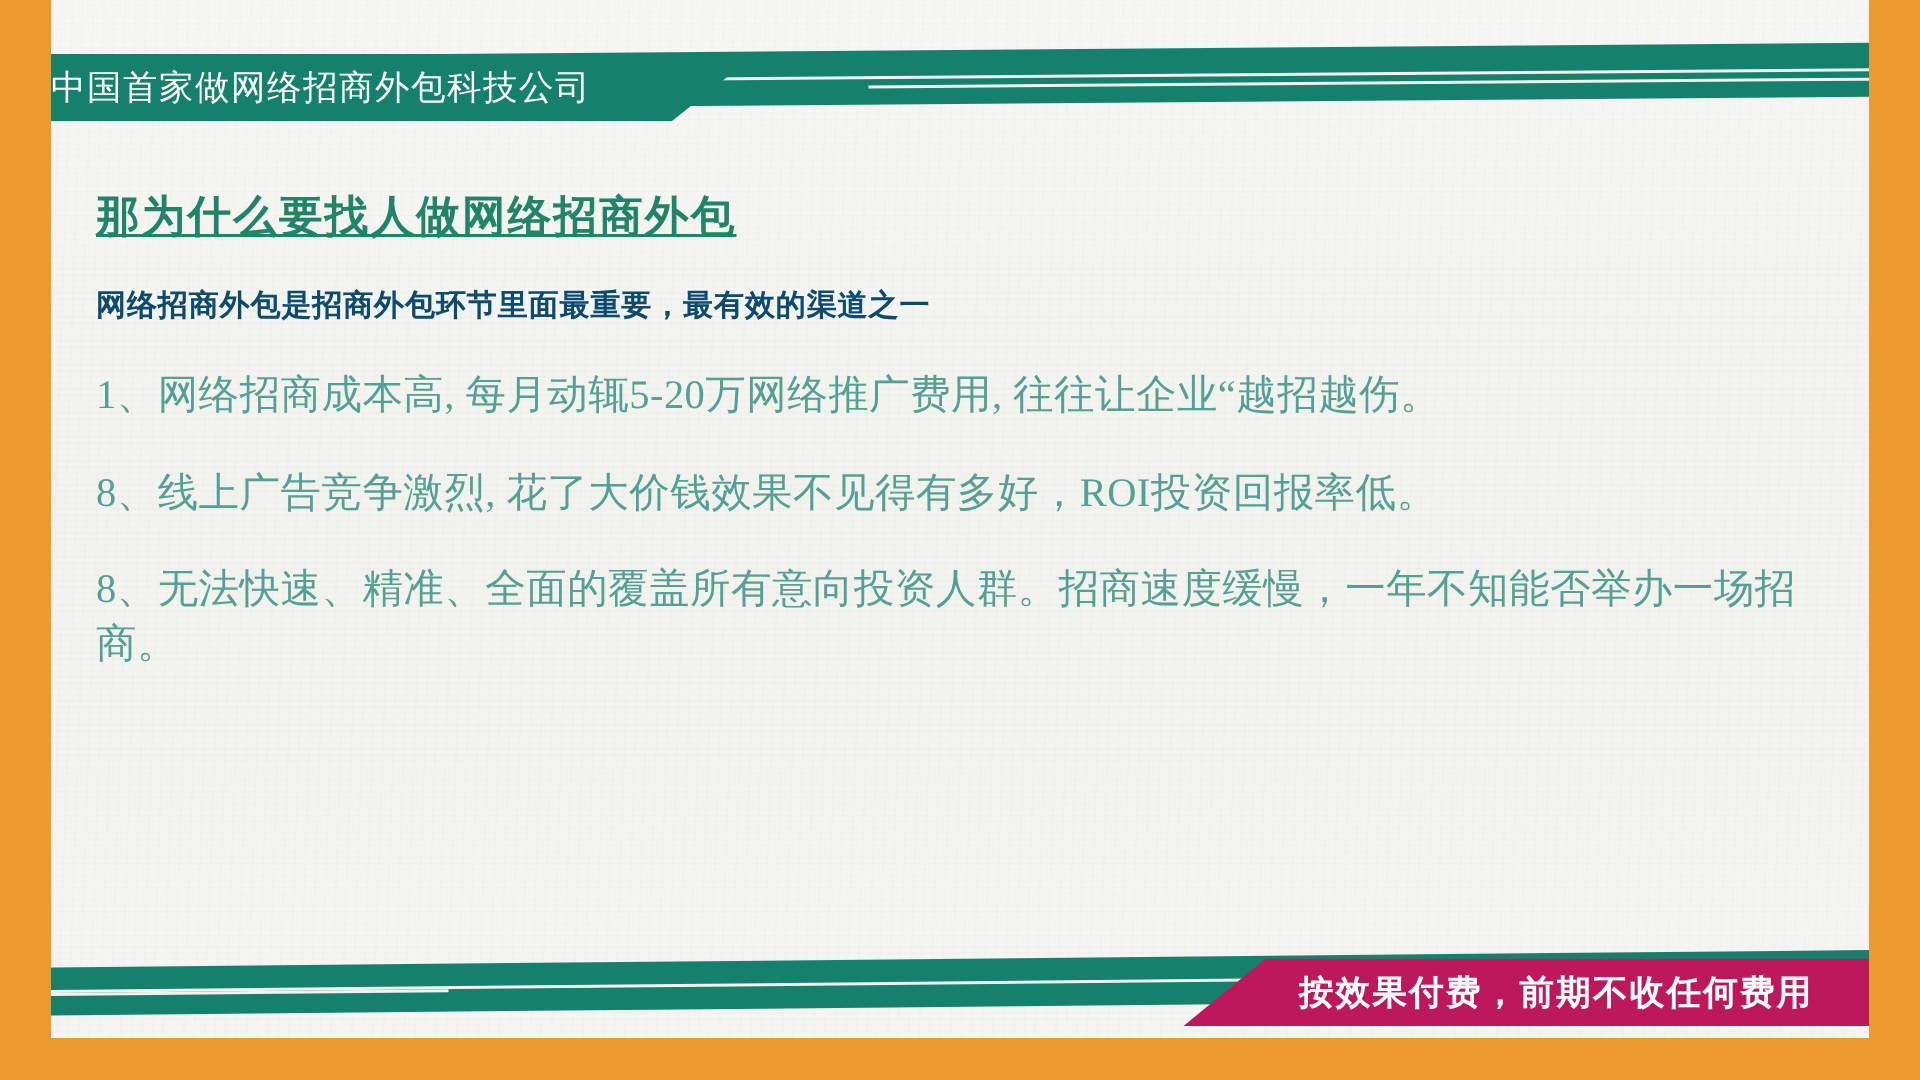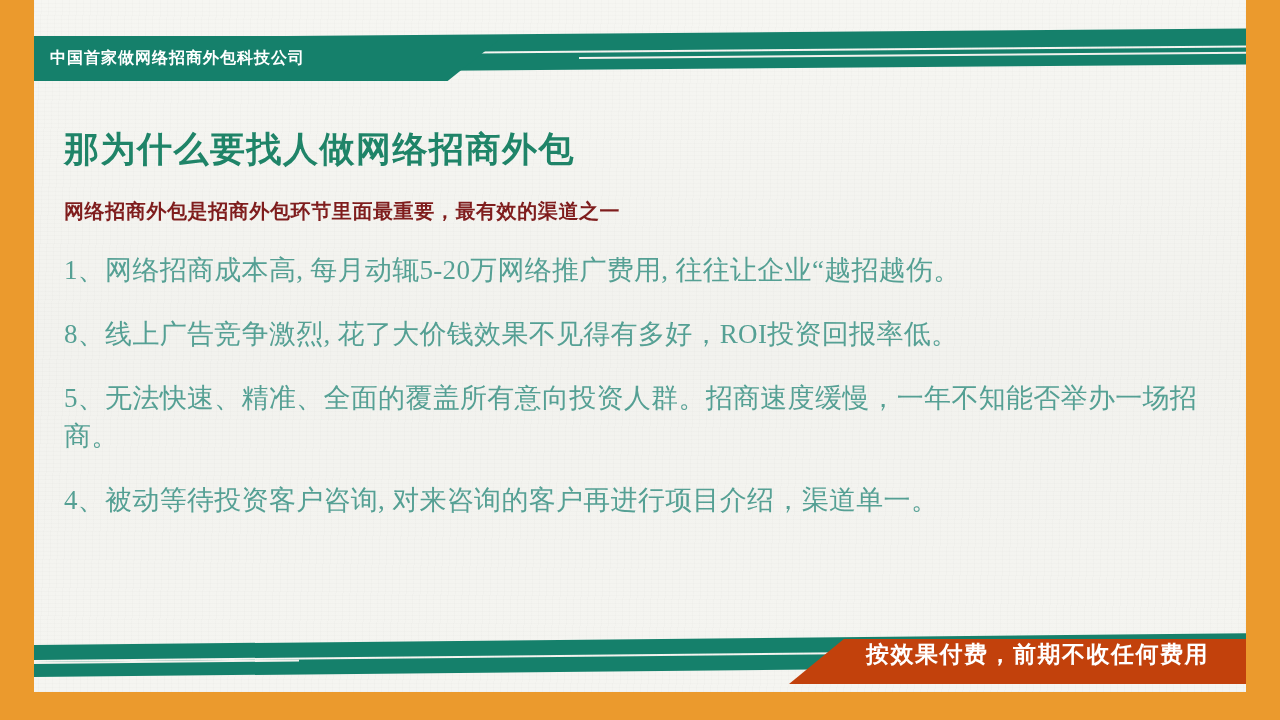--- a/index.html
+++ b/index.html
@@ -75,24 +75,24 @@
     top: 0px;
     width: 470px;
     height: 45px;
     background: #15806b;
     clip-path: polygon(0 0, 100% 0, 88% 100%, 0 100%);
     display: flex;
     align-items: center;
   }
   .header-tab-label {
     color: #ffffff;
-    font-size: 16px;
-    font-weight: bold;
+    font-size: 23px;
+    font-weight: normal;
     letter-spacing: 1px;
-    padding-left: 16px;
+    padding-left: 0;
     white-space: nowrap;
   }
   .header-hairline {
     position: absolute;
     left: 545px;
     top: 21px;
     width: 667px;
     height: 2px;
     background: #f2f2ee;
     transform: skewY(-0.45deg);
@@ -101,32 +101,33 @@
 
   
   .content {
     position: absolute;
     left: 64px;
     top: 130px;
     width: 1135px;
   }
   .title {
     color: #1f8468;
-    font-size: 35px;
+    font-size: 29px;
     font-weight: bold;
     letter-spacing: 1.5px;
     line-height: 1.1;
     margin: 0 0 0 0;
     white-space: nowrap;
+    text-decoration: underline;
   }
   .subtitle-block {
     margin-top: 28px;
   }
   .subtitle-line {
-    color: #7f1d1d;
+    color: #0c4a6e;
     font-size: 20px;
     font-weight: bold;
     letter-spacing: 0.6px;
     line-height: 1.42;
     white-space: nowrap;
   }
 
   .body-block {
     margin-top: 16px;
     font-family: "Liberation Serif", "DejaVu Serif", serif;
@@ -167,24 +168,24 @@
     background: #15806b;
     transform: skewY(-0.55deg);
     transform-origin: left top;
   }
   .footer-tab {
     position: absolute;
     left: 755px;
     top: -6px;
     width: 457px;
     height: 45px;
-    background: #c2410c;
+    background: #be185d;
     clip-path: polygon(12% 0, 100% 0, 100% 100%, 0 100%);
     display: flex;
-    align-items: flex-start;
+    align-items: center;
     justify-content: center;
     font-family: Liberation Mono, monospace;
   }
   .footer-tab-label {
     color: #ffffff;
     font-size: 23px;
     font-weight: bold;
     letter-spacing: 1.5px;
     white-space: nowrap;
     padding-left: 40px;
@@ -220,22 +221,21 @@
 
     <h1 class="title">那为什么要找人做网络招商外包</h1>
 
     <div class="subtitle-block">
       <div class="subtitle-line">网络招商外包是招商外包环节里面最重要，最有效的渠道之一</div>
     </div>
 
     <div class="body-block">
       <p class="body-item">1、网络招商成本高, 每月动辄5-20万网络推广费用, 往往让企业“越招越伤。</p>
       <p class="body-item">8、线上广告竞争激烈, 花了大价钱效果不见得有多好，ROI投资回报率低。</p>
-      <p class="body-item">5、无法快速、精准、全面的覆盖所有意向投资人群。招商速度缓慢，一年不知能否举办一场招商。</p>
-      <p class="body-item">4、被动等待投资客户咨询, 对来咨询的客户再进行项目介绍，渠道单一。</p>
+      <p class="body-item">8、无法快速、精准、全面的覆盖所有意向投资人群。招商速度缓慢，一年不知能否举办一场招商。</p>
     </div>
 
   </div>
 
   <div class="footer-zone">
     <div class="footer-stripe-top"></div>
     <div class="footer-stripe-bottom"></div>
     <div class="footer-hairline"></div>
     <div class="footer-tab">
       <span class="footer-tab-label">按效果付费，前期不收任何费用</span>

